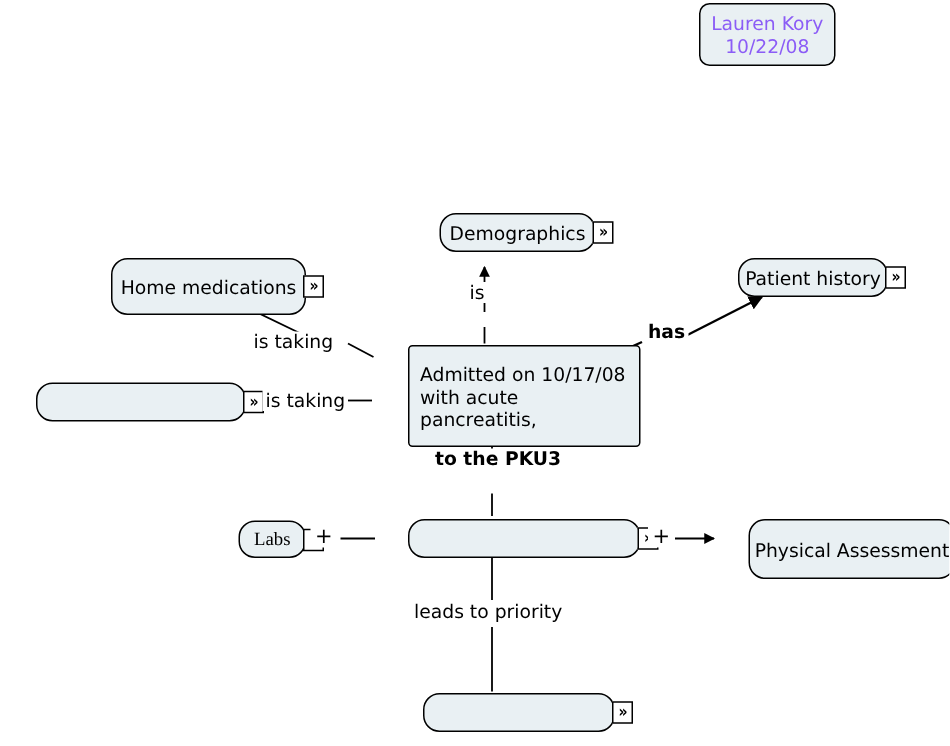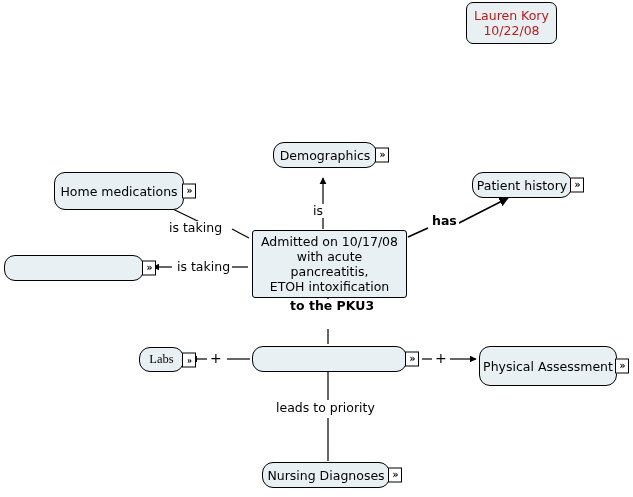--- a/index.html
+++ b/index.html
@@ -28,27 +28,28 @@
   
   .node {
     position: absolute;
     box-sizing: border-box;
     background: #e9f0f3;
     border: 1px solid #000000;
     border-radius: 11px;
     color: #000000;
     font-size: 12.5px;
     line-height: 15px;
-    text-align: center;
+    text-align: left;
     display: flex;
     align-items: center;
     justify-content: center;
     padding: 2px 7px;
     white-space: nowrap;
     z-index: 5;
+    margin-left: 20px;
   }
   .node.square {
     border-radius: 3px;
     white-space: normal;
   }
   .node .nlabel {
     display: block;
   }
   .node .nlabel .ln {
     display: block;
@@ -84,21 +85,21 @@
   
   .stamp {
     position: absolute;
     box-sizing: border-box;
     background: #e9f0f3;
     border: 1px solid #000000;
     border-radius: 7px;
     font-size: 12.5px;
     line-height: 15px;
     text-align: center;
-    color: #b91c1c;
+    color: #8b5cf6;
     display: flex;
     flex-direction: column;
     align-items: center;
     justify-content: center;
     z-index: 5;
   }
 
   
   .elabel {
     position: absolute;
@@ -164,21 +165,21 @@
       <line x1="422" y1="359" x2="432" y2="359" stroke="#000000" stroke-width="1.2"></line>
       <line x1="450" y1="359" x2="476" y2="359" stroke="#000000" stroke-width="1.2" marker-end="url(#arrow)"></line>
     </g>
 
     <g>
       <line x1="328" y1="372" x2="328" y2="400" stroke="#000000" stroke-width="1.2"></line>
       <line x1="328" y1="418" x2="328" y2="461" stroke="#000000" stroke-width="1.2"></line>
     </g>
   </svg>
 
-  <div class="elabel" style="left:311px; top:204px;">is</div>
+  <div class="elabel" style="left:311px; top:188px;">is</div>
 
   <div class="elabel bold" style="left:430px; top:214px;">has</div>
 
   <div class="elabel" style="left:167px; top:221px;">is taking</div>
 
   <div class="elabel" style="left:175px; top:260px;">is taking</div>
 
   <div class="elabel bold" style="left:288px; top:299px;">to the PKU3</div>
 
   <div class="elabel plus" style="left:207px; top:351px;">+</div>
@@ -216,21 +217,20 @@
   <div class="node" style="left:4px; top:255px; width:140px; height:26px;">
     <span class="chev">
       <span>»</span>
     </span>
   </div>
 
   <div class="node square" style="left:252px; top:230px; width:155px; height:68px;">
     <span class="nlabel">
       <span class="ln">Admitted on 10/17/08</span>
       <span class="ln">with acute pancreatitis,</span>
-      <span class="ln">ETOH intoxification</span>
     </span>
   </div>
 
   <div class="node" style="left:139px; top:347px; width:45px; height:25px;font-family:Liberation Serif, serif;">
     <span class="nlabel">Labs</span>
     <span class="chev">
       <span>»</span>
     </span>
   </div>
 
@@ -241,19 +241,18 @@
   </div>
 
   <div class="node" style="left:479px; top:346px; width:138px; height:40px;">
     <span class="nlabel">Physical Assessment</span>
     <span class="chev">
       <span>»</span>
     </span>
   </div>
 
   <div class="node" style="left:262px; top:462px; width:128px; height:26px;">
-    <span class="nlabel">Nursing Diagnoses</span>
     <span class="chev">
       <span>»</span>
     </span>
   </div>
 
 </div>
 
 </body></html>

